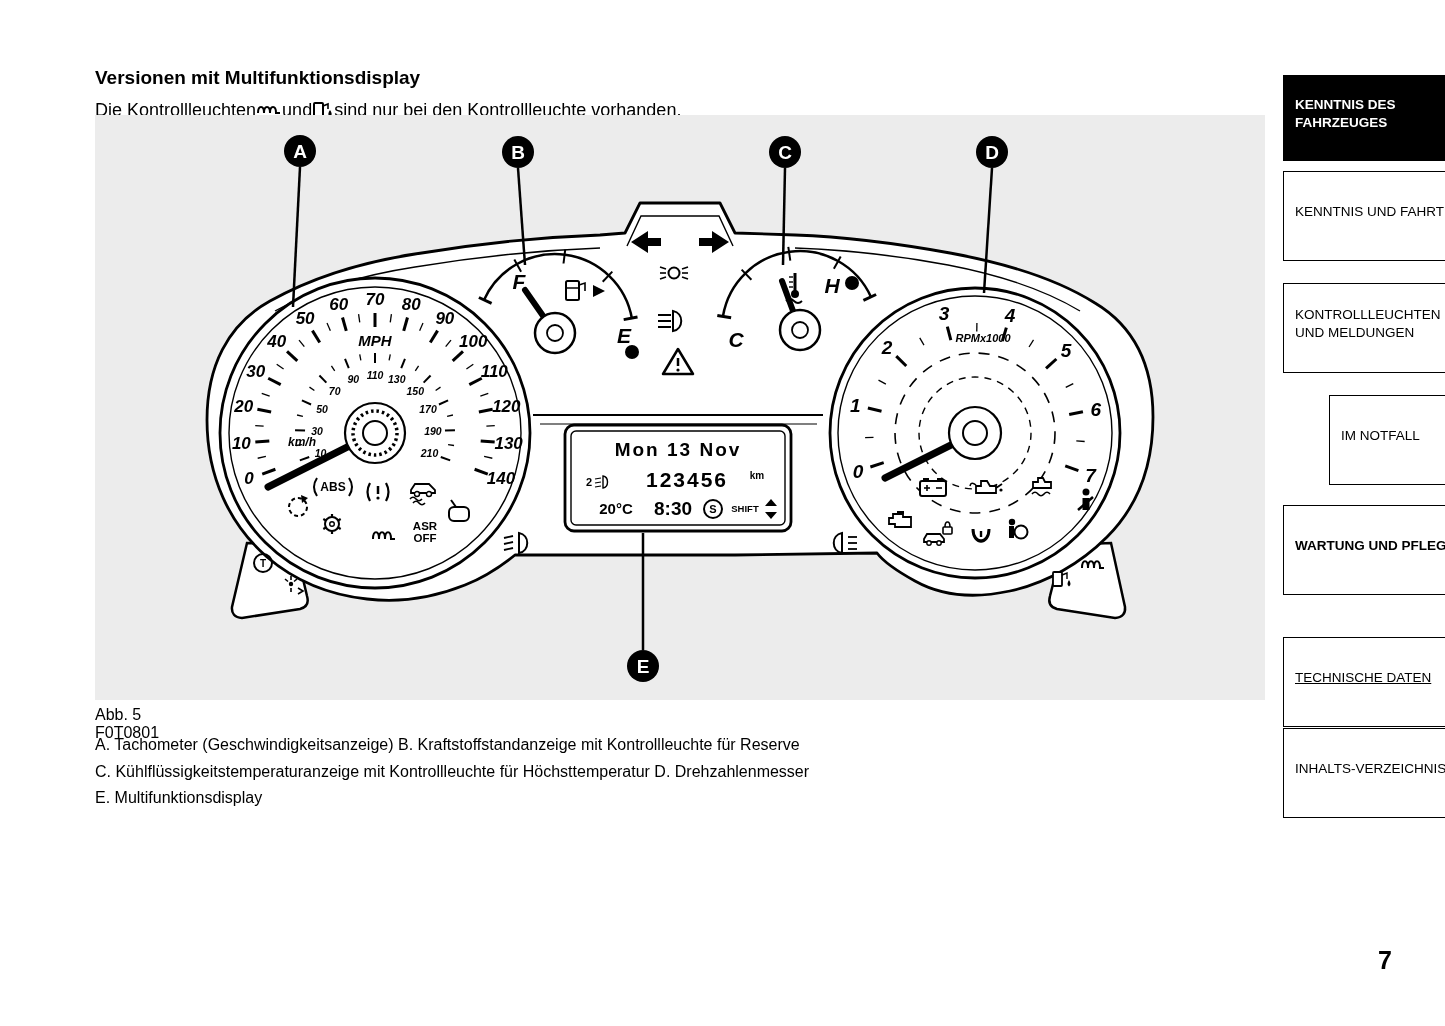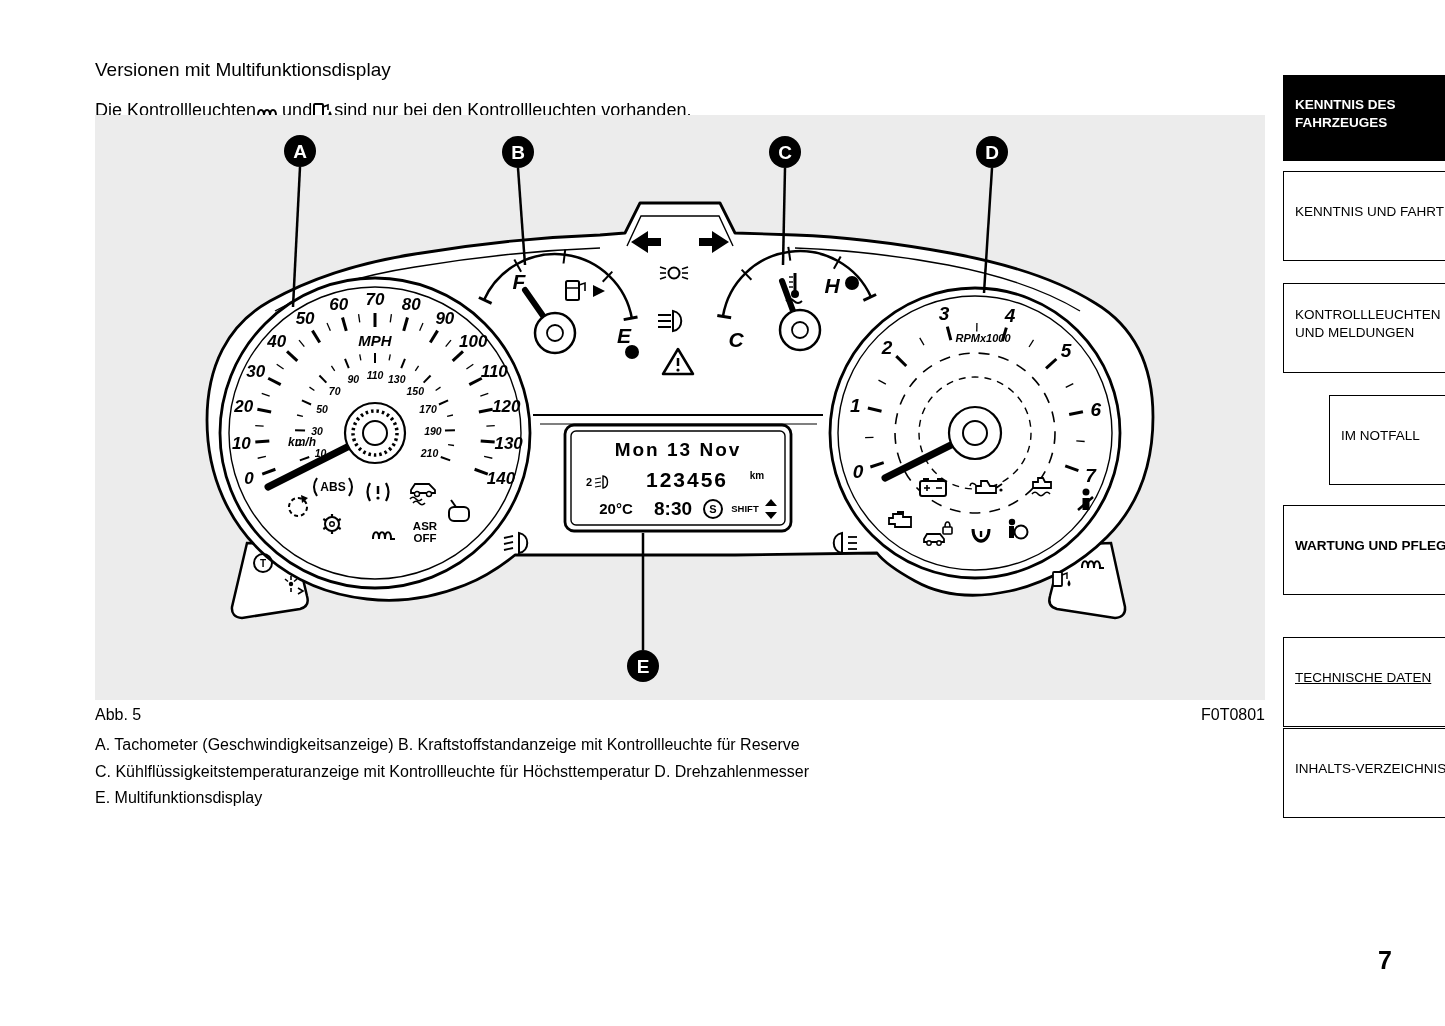--- a/index.html
+++ b/index.html
@@ -1,25 +1,25 @@
 <!DOCTYPE html>
 <html><head>
 <meta charset="utf-8">
 <style>
   html,body{margin:0;padding:0;}
   body{
     width:1445px;height:1026px;position:relative;background:#fff;color:#000;
     font-family:"Liberation Sans",sans-serif;overflow:hidden;
   }
-  .title{position:absolute;left:95px;top:46px;font-size:19px;font-weight:normal;}
-  .intro{position:absolute;left:95px;top:82px;font-size:18px;display:flex;align-items:flex-end;gap:0;}
+  .title{position:absolute;left:95px;top:54px;font-size:19px;font-weight:bold;}
+  .intro{position:absolute;left:95px;top:82px;font-size:18px;display:flex;align-items:flex-start;gap:0;}
   .intro svg{display:block;}
   .figure{position:absolute;left:95px;top:115px;width:1170px;height:585px;background:#ececec;}
   .figure svg{display:block;}
-  .figrow{position:absolute;left:95px;top:706px;width:1170px;display:flex;justify-content:space-between;font-size:16px;}
+  .figrow{position:absolute;left:95px;top:706px;width:1170px;display:flex;justify-content:space-between;font-size:16px;flex-direction:column;}
   .caption{position:absolute;left:95px;top:732px;width:1100px;font-size:16px;line-height:26.5px;}
   .pagenum{position:absolute;left:1378px;top:946px;font-size:25px;font-weight:bold;}
   .sidebar{position:absolute;left:1283px;top:0;width:162px;height:1026px;}
   .tab{position:absolute;left:0;width:194px;box-sizing:border-box;border:1px solid #000;background:#fff;
        display:flex;align-items:center;padding:6px 8px 14px 11px;font-size:13.5px;line-height:1.3;cursor:pointer;}
   .tab.active{background:#000;color:#fff;font-weight:bold;}
   .tab:nth-of-type(1){top:75px;height:86px;}
   .tab:nth-of-type(2){top:171px;height:90px;}
   .tab:nth-of-type(3){top:283px;height:90px;}
   .tab:nth-of-type(4){top:395px;height:90px;margin-left:46px;}
@@ -39,21 +39,21 @@
   <span>Die Kontrollleuchten</span>
   <svg width="26" height="18" viewBox="0 0 26 18">
     <path d="M2,13 C2,5 8,5 8,13 C8,5 14,5 14,13 C14,5 20,5 20,13 L24,13" fill="none" stroke="#000" stroke-width="2"></path>
   </svg>
   <span>und</span>
   <svg width="22" height="20" viewBox="0 0 22 20">
     <rect x="2" y="3" width="9" height="14" rx="1" fill="none" stroke="#000" stroke-width="2"></rect>
     <path d="M11,6 L16,4 L16,9" fill="none" stroke="#000" stroke-width="1.6"></path>
     <path d="M18,10 q3.4,4.5 0,6.6 q-3.4,-2.1 0,-6.6 z" fill="#000"></path>
   </svg>
-  <span>sind nur bei den Kontrollleuchten vorhanden.</span>
+  <span>sind nur bei den Kontrollleuchte vorhanden.</span>
 </p>
 
 <div class="figure">
 <svg id="cluster-svg" class="cluster-svg" width="1170" height="585" viewBox="0 0 1170 585">
 
   <g>
     <path d="M152,428 L137,492 Q136,502 147,503 L205,494 Q215,491 212,481 L200,430 Z" fill="#fff" stroke="#000" stroke-width="2.5"></path>
     <path d="M968,430 L955,481 Q952,491 962,494 L1020,503 Q1031,502 1030,492 L1016,428 Z" fill="#fff" stroke="#000" stroke-width="2.5"></path>
   </g>
 

